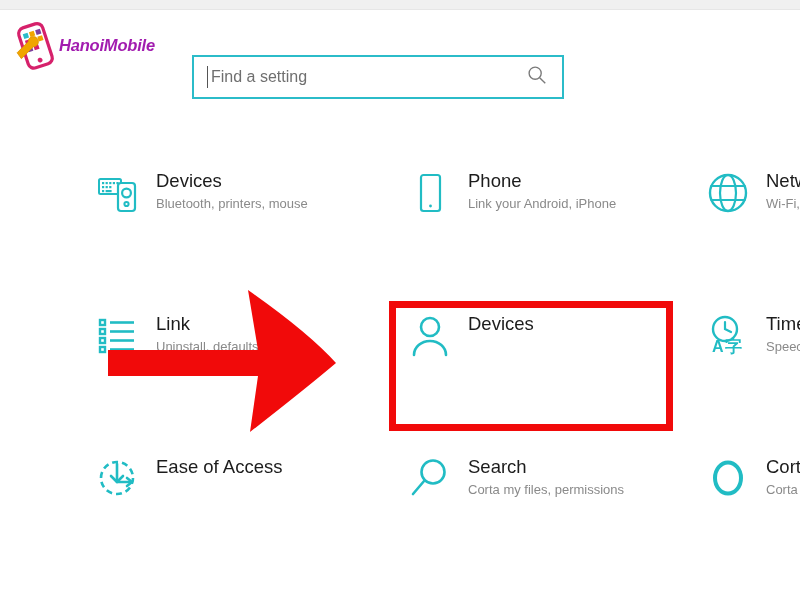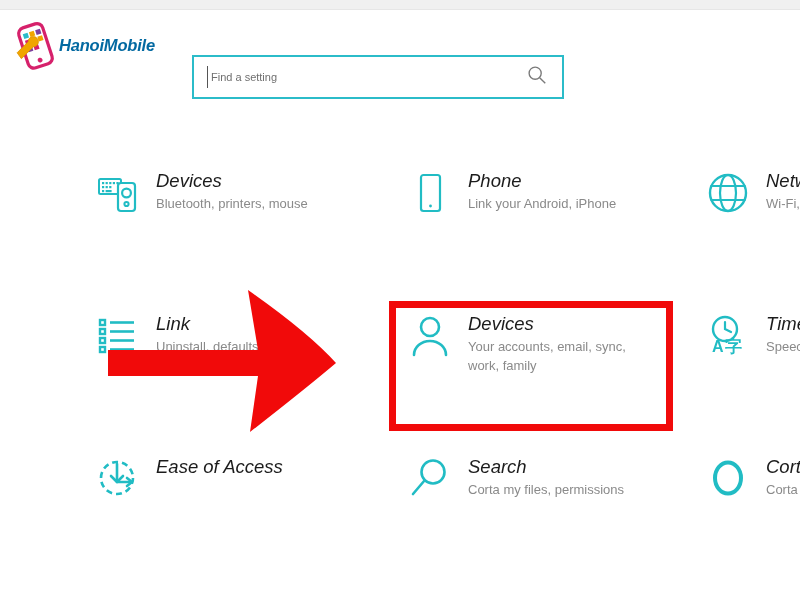--- a/index.html
+++ b/index.html
@@ -33,21 +33,21 @@
     align-items: center;
   }
   .logo-mark {
     width: 46px; height: 50px;
     flex: 0 0 auto;
   }
   .logo-text {
     font-size: 16.5px;
     font-weight: bold;
     font-style: italic;
-    color: #0369a1;
+    color: #a21caf;
     letter-spacing: -0.2px;
     margin-left: 1px;
     white-space: nowrap;
   }
 
   
   .search-box {
     position: absolute;
     left: 192px; top: 55px;
     width: 372px; height: 44px;
@@ -58,21 +58,21 @@
     align-items: center;
   }
   .search-caret {
     width: 1px;
     height: 22px;
     background: #555;
     margin-left: 13px;
     flex: 0 0 auto;
   }
   .search-placeholder {
-    font-size: 11px;
+    font-size: 16px;
     color: #6f6f6f;
     margin-left: 3px;
     flex: 1 1 auto;
     white-space: nowrap;
   }
   .search-icon {
     flex: 0 0 auto;
     margin-right: 14px;
     color: #7a7a7a;
   }
@@ -106,21 +106,20 @@
   }
   .cell .txt {
     padding-top: 10px;
     min-width: 0;
   }
   .cell .title {
     font-size: 18.5px;
     color: #1c1c1c;
     line-height: 1.15;
     white-space: nowrap;
-    font-style: italic;
   }
   .cell .sub {
     font-size: 13px;
     color: #8a8a8a;
     line-height: 1.42;
     margin-top: 4px;
     max-width: 180px;
   }
 
   
@@ -281,21 +280,20 @@
 
     <div class="cell col-right">
       <span class="ico">
         <svg viewBox="0 0 44 44" width="44" height="44" aria-hidden="true">
           <circle cx="22" cy="13" r="9" fill="none" stroke="currentColor" stroke-width="2.6"></circle>
           <path d="M6 41 a16 14 0 0 1 32 0" fill="none" stroke="currentColor" stroke-width="2.6" stroke-linecap="round"></path>
         </svg>
       </span>
       <span class="txt">
         <div class="title">Devices</div>
-        <div class="sub">Your accounts, email, sync, work, family</div>
       </span>
     </div>
 
     <div class="cell col-far">
       <span class="ico">
         <svg viewBox="0 0 44 44" width="44" height="44" aria-hidden="true">
           <circle cx="19" cy="15" r="12" fill="none" stroke="currentColor" stroke-width="2.4"></circle>
           <polyline points="19,8 19,15 25,18" fill="none" stroke="currentColor" stroke-width="2.2" stroke-linecap="round"></polyline>
           <text x="6" y="38" font-family="Liberation Sans, sans-serif" font-size="16" font-weight="bold" fill="currentColor">A</text>
           <text x="19" y="38" font-family="DejaVu Sans, sans-serif" font-size="17" font-weight="bold" fill="currentColor">字</text>

